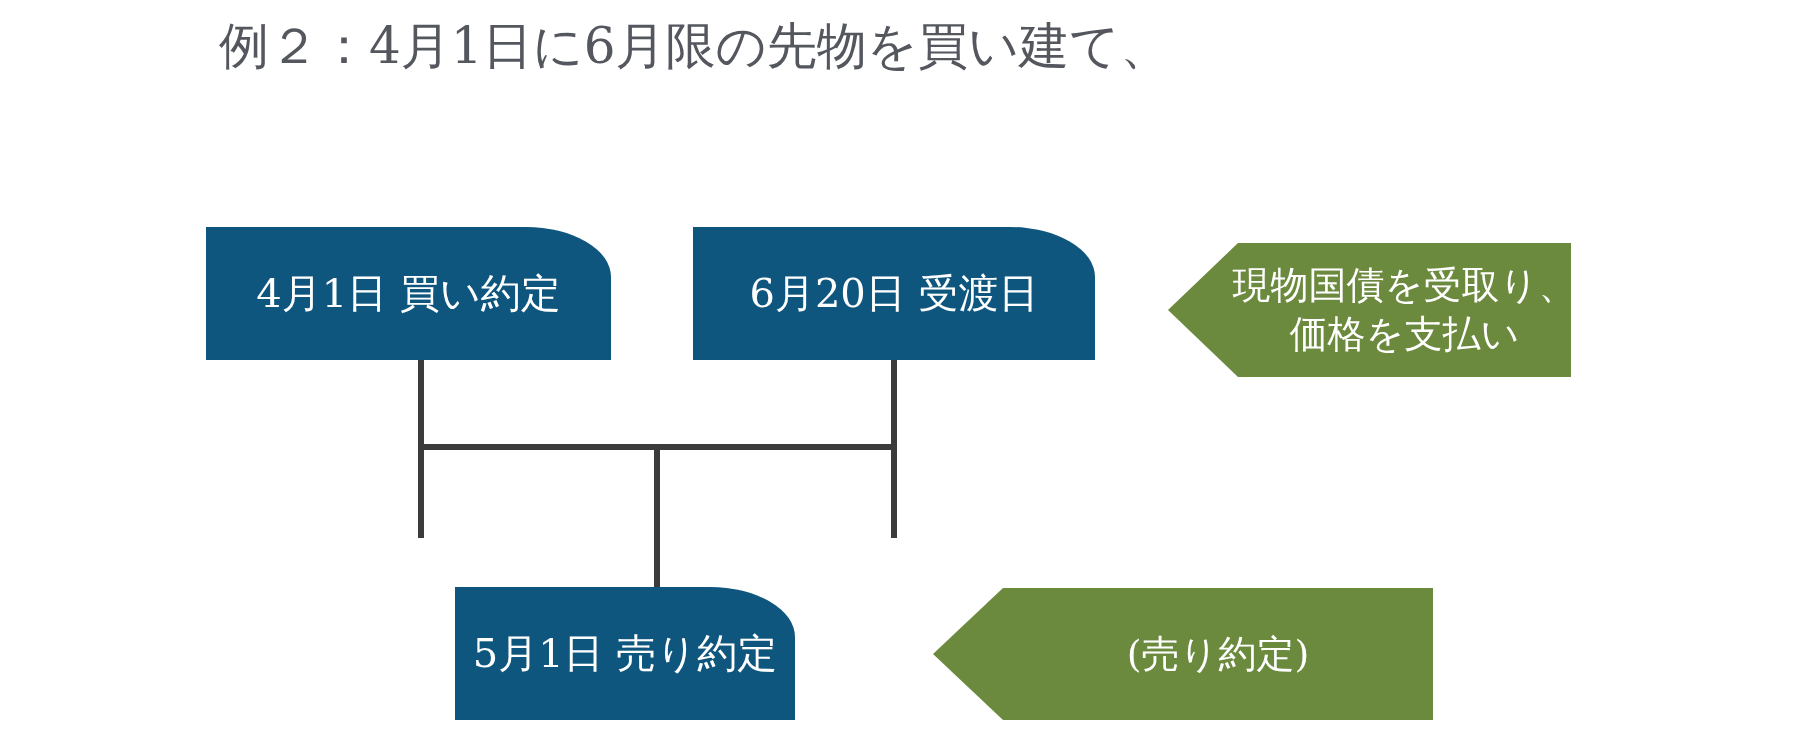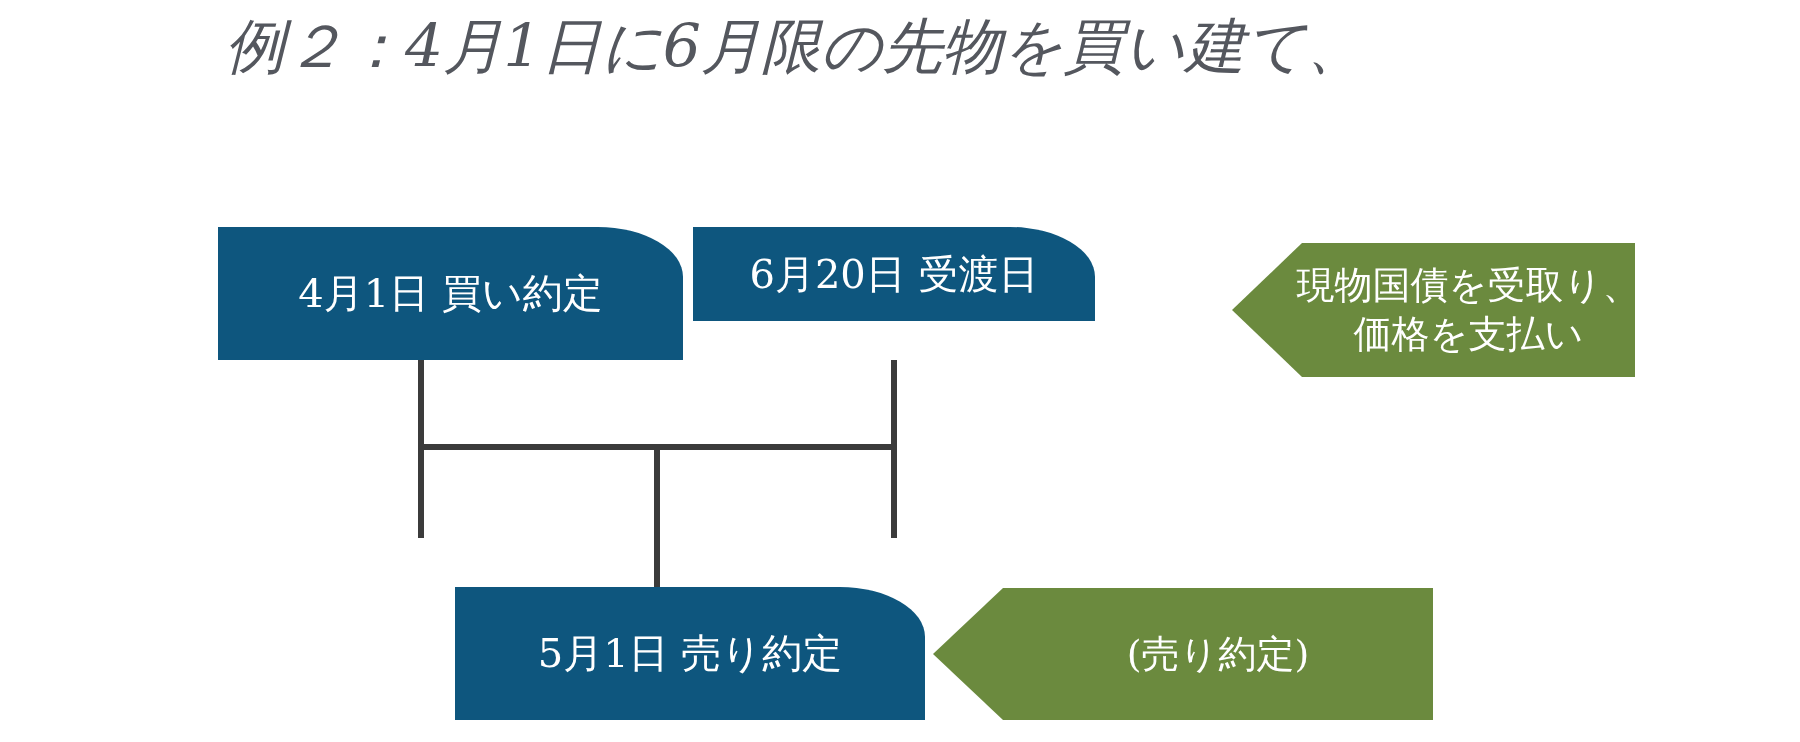--- a/index.html
+++ b/index.html
@@ -15,58 +15,57 @@
   .canvas {
     position: relative;
     width: 1800px;
     height: 742px;
     background: var(--page-bg);
     overflow: hidden;
     font-family: "DejaVu Serif", "Liberation Serif", serif;
   }
   .title {
     position: absolute;
-    left: 225px;
+    left: 219px;
     top: 0px;
-    font-size: 60px;
+    font-size: 50px;
     line-height: 93px;
     color: var(--title-text);
     white-space: nowrap;
-    font-style: italic;
   }
   .node {
     position: absolute;
     background: var(--node-fill);
     border-top-right-radius: 85px 50px;
     display: flex;
     align-items: center;
     justify-content: center;
     color: var(--node-text);
     font-size: 40px;
     white-space: nowrap;
   }
-  .node-1 { left: 218px; top: 227px; width: 465px; height: 133px; }
-  .node-2 { left: 693px; top: 227px; width: 402px; height: 94px; }
-  .node-3 { left: 455px; top: 587px; width: 470px; height: 133px; }
+  .node-1 { left: 206px; top: 227px; width: 405px; height: 133px; }
+  .node-2 { left: 693px; top: 227px; width: 402px; height: 133px; }
+  .node-3 { left: 455px; top: 587px; width: 340px; height: 133px; }
   .callout {
     position: absolute;
     background: var(--callout-fill);
     clip-path: polygon(0 50%, 70px 0, 100% 0, 100% 100%, 70px 100%);
     display: flex;
     flex-direction: column;
     align-items: center;
     justify-content: center;
     padding-left: 70px;
     color: var(--node-text);
     font-size: 38px;
     line-height: 49px;
     text-align: center;
     white-space: nowrap;
   }
-  .callout-1 { left: 1232px; top: 243px; width: 403px; height: 134px; }
+  .callout-1 { left: 1168px; top: 243px; width: 403px; height: 134px; }
   .callout-2 { left: 933px; top: 588px; width: 500px; height: 132px; }
   .connector {
     position: absolute;
     background: var(--connector);
   }
   .conn-v1 { left: 418px; top: 360px; width: 6px;   height: 178px; }
   .conn-v2 { left: 891px; top: 360px; width: 6px;   height: 178px; }
   .conn-h  { left: 418px; top: 444px; width: 479px; height: 6px;  }
   .conn-v3 { left: 654px; top: 447px; width: 6px;   height: 140px; }
 </style>

